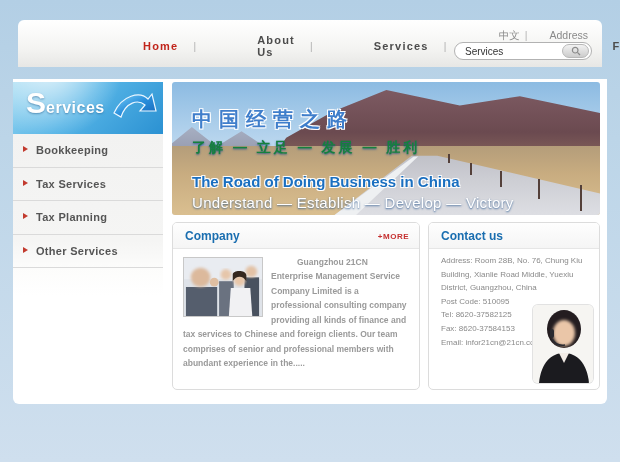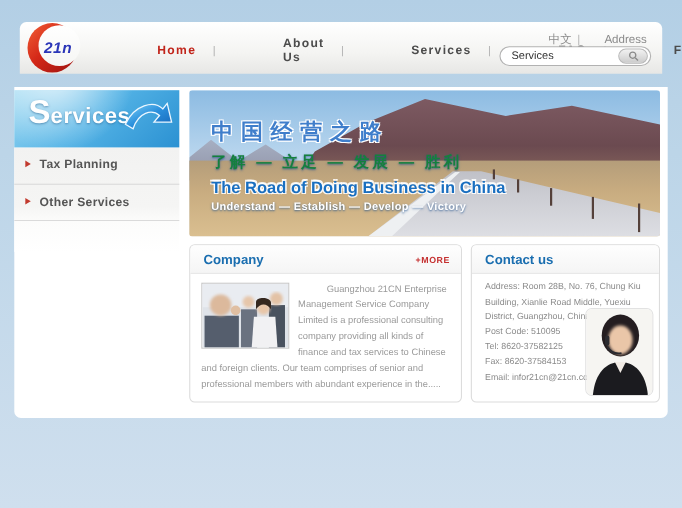--- a/index.html
+++ b/index.html
@@ -45,21 +45,21 @@
   
   .main { display:flex; gap:9px; background:#fff; padding:3px 7px 14px 0;
     border-radius:0 0 6px 6px; }
   .sidebar { width:150px; flex-shrink:0; }
   .sb-head { height:52px; position:relative; overflow:hidden;
     background:radial-gradient(circle at 25% -30%,rgba(255,255,255,.75),rgba(255,255,255,0) 55%),
       linear-gradient(135deg,#9ed9f2 0%,#55b4e6 45%,#2b91d2 100%); }
   .sb-title { position:absolute; left:13px; top:6px; color:#fff; display:flex;
     align-items:baseline; text-shadow:0 1px 2px rgba(20,80,130,.5); }
   .sb-title .big { font-size:30px; font-weight:bold; line-height:1; }
-  .sb-title .rest { font-size:20px; font-weight:bold; letter-spacing:0.5px; }
+  .sb-title .rest { font-size:16px; font-weight:bold; letter-spacing:0.5px; }
   .sb-arrow { position:absolute; right:5px; top:7px; }
   .sb-menu { list-style:none; background:linear-gradient(180deg,#f2f2f1 0%,#f5f5f4 80%,#fcfcfb 100%); }
   .sb-item { display:flex; padding:8px 4px 8px 10px; border-bottom:1px solid #dadada;
     font-size:11px; font-weight:bold; color:#555; letter-spacing:0.3px; line-height:1.5;
     cursor:pointer; }
   .blt { width:0; height:0; border-left:5px solid #c23a2e; border-top:3px solid transparent;
     border-bottom:3px solid transparent; margin:4px 8px 0 0; flex-shrink:0; }
   .sb-fade { height:28px; background:linear-gradient(180deg,#fcfcfb,#ffffff); }
 
   .content { flex:1; min-width:0; }
@@ -81,63 +81,56 @@
     background:linear-gradient(180deg,#b4b4bc 0%,#cccdd3 55%,#dddee3 100%); }
   .road-line { position:absolute; left:0; bottom:0; width:100%; height:62%;
     clip-path:polygon(38% 100%,43% 100%,57.5% 29%,56.5% 29%);
     background:#eef0f2; }
   .post { position:absolute; width:2px; background:#54403a; }
   .banner-text { position:absolute; left:20px; top:24px; white-space:nowrap; }
   .bt1 { font-size:20px; font-weight:bold; color:#3f7ecb; letter-spacing:7px;
     text-shadow:-1px -1px 0 #fff,1px -1px 0 #fff,-1px 1px 0 #fff,1px 1px 0 #fff; }
   .bt2 { margin-top:6px; font-size:14px; font-weight:bold; color:#15803d; letter-spacing:3px;
     text-shadow:0 1px 2px rgba(30,80,140,.85); }
-  .bt3 { margin-top:5px; font-size:15px; font-weight:bold; color:#1a6fc0;
+  .bt3 { margin-top:16px; font-size:15px; font-weight:bold; color:#1a6fc0;
     text-shadow:-1px -1px 0 rgba(255,255,255,.9),1px -1px 0 rgba(255,255,255,.9),
       -1px 1px 0 rgba(255,255,255,.9),1px 1px 0 rgba(255,255,255,.9); }
-  .bt4 { margin-top:4px; font-size:10px; font-weight:bold; color:#ffffff; letter-spacing:0.3px;
-    text-shadow:0 1px 2px rgba(30,80,140,.85); }
+  .bt4 { margin-top:4px; font-size:15px; font-weight:normal; color:#ffffff; letter-spacing:0.3px;
+    text-shadow:0 1px 2px rgba(30,80,140,.85);text-align:right; }
 
   
   .row { display:flex; gap:8px; margin-top:7px; }
-  .box { border:1px solid #dcdcdc; border-radius:5px; background:#fff; height:144px;
+  .box { border:1px solid #dcdcdc; border-radius:5px; background:#fff; height:168px;
     overflow:hidden; }
   .company { width:248px; flex-shrink:0; }
   .contact { flex:1; position:relative; }
   .box-head { display:flex; justify-content:space-between; align-items:center;
     padding:6px 10px 5px 12px; border-bottom:1px solid #e6e6e6;
     background:linear-gradient(180deg,#fefefe,#f5f5f5); }
   .box-title { color:#1a6eb0; font-weight:bold; font-size:12px; }
   .more { color:#c53030; font-size:8px; font-weight:bold; letter-spacing:0.5px;
     text-decoration:none; cursor:pointer; }
   .company-body { padding:6px 10px; font-size:8.5px; color:#9a9a9a; line-height:1.7; }
   .company-photo { float:left; width:80px; height:60px; border:1px solid #c8c8c8;
     margin:2px 8px 2px 0; }
-  .company-text { text-indent:26px; }
+  .company-text { text-indent:26px;font-weight:bold; }
   .contact-body { padding:5px 12px; font-size:8px; color:#8a8a8a; line-height:1.7; }
   .contact-photo { position:absolute; right:6px; bottom:6px; width:60px; height:78px;
     border-radius:5px; overflow:hidden; box-shadow:0 0 0 1px #e2e2e2; }
 
   
   .footer { display:flex; justify-content:space-between; padding:9px 32px 0 32px;
     font-size:9.5px; color:#7e8d9c; }
 </style>
 </head>
 <body>
 
 <div class="page">
 
   <div class="header">
-    <div class="logo">
-      <div class="logo-c">
-        <div class="logo-outer"></div>
-        <div class="logo-inner"></div>
-      </div>
-      <span class="logo-text">21n</span>
-    </div>
 
     <div class="lang">
       <a>中文</a><span class="lsep">|</span><a>Address</a>
     </div>
 
     <ul class="nav">
       <li class="active">Home</li>
       <li class="sep">|</li>
       <li>About Us</li>
       <li class="sep">|</li>
@@ -172,20 +165,28 @@
             <linearGradient id="ag" x1="0" y1="0" x2="1" y2="1">
               <stop offset="0" stop-color="#7fd4f8"></stop>
                 <stop offset="0.5" stop-color="#2a8fdc"></stop>
                 <stop offset="1" stop-color="#1565b8"></stop>
             </linearGradient>
           </defs>
           <path d="M4,24 C12,6 30,2 38,10 L42,5 L46,22 L30,22 L35,16 C28,10 16,13 11,28 Z" fill="url(#ag)" stroke="#eaf6ff" stroke-width="1.2"></path>
         </svg>
       </div>
       <ul class="sb-menu">
+        <li class="sb-item">
+          <span class="blt"></span>
+          <span>Bookkeeping</span>
+          </li>
+        <li class="sb-item">
+          <span class="blt"></span>
+          <span>Tax Services</span>
+          </li>
         <li class="sb-item">
           <span class="blt"></span>
           <span>Tax Planning</span>
           </li>
         <li class="sb-item">
           <span class="blt"></span>
           <span>Other Services</span>
           </li>
       </ul>
       <div class="sb-fade"></div>

